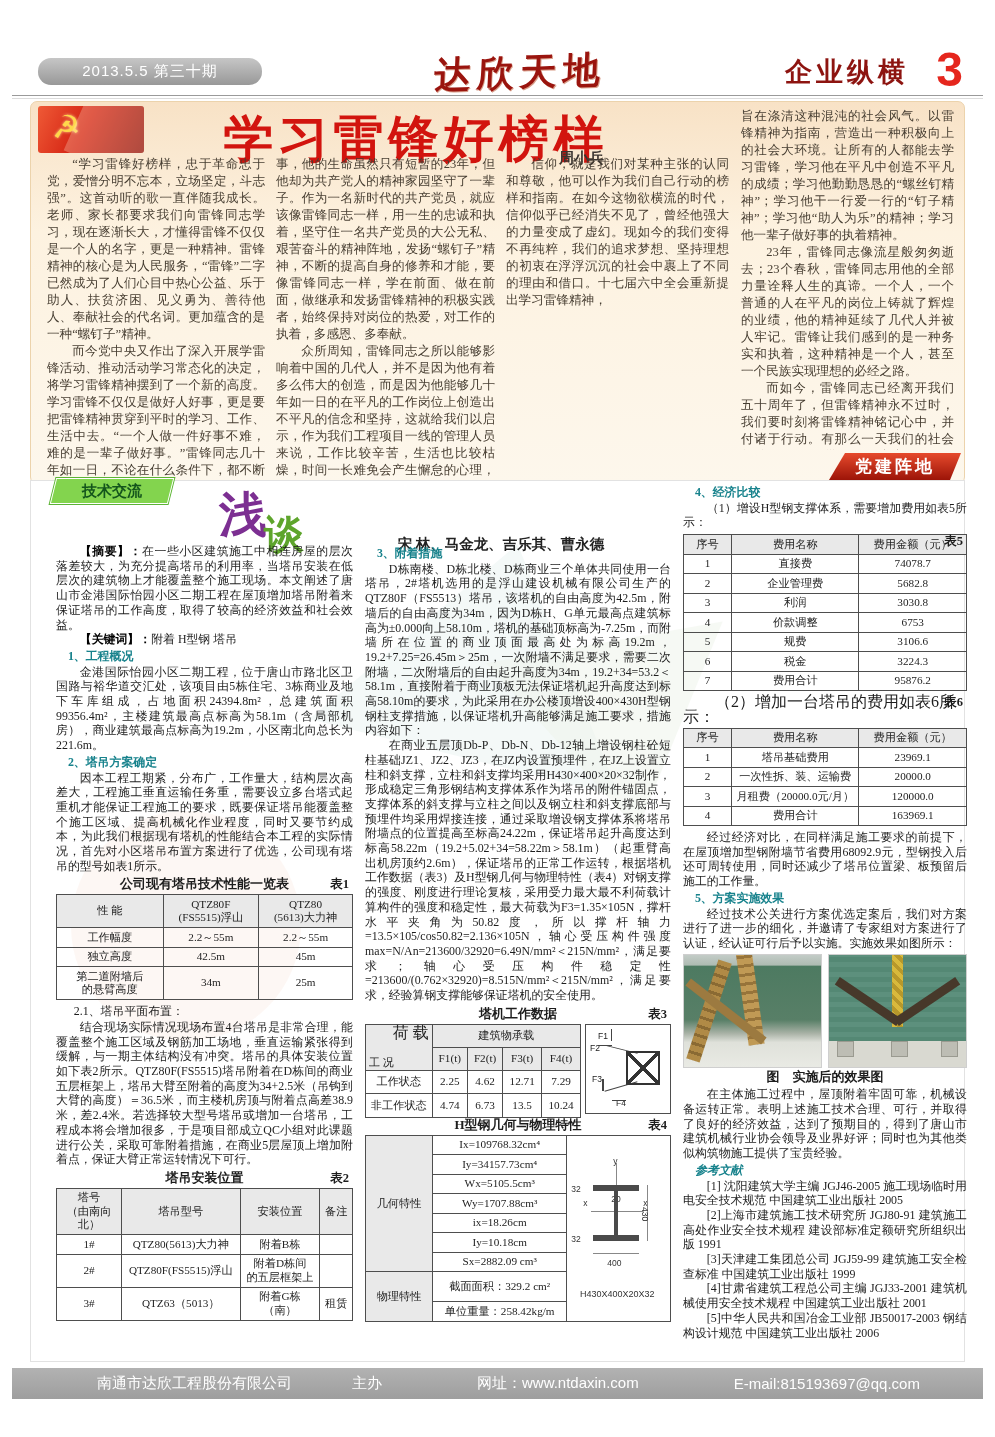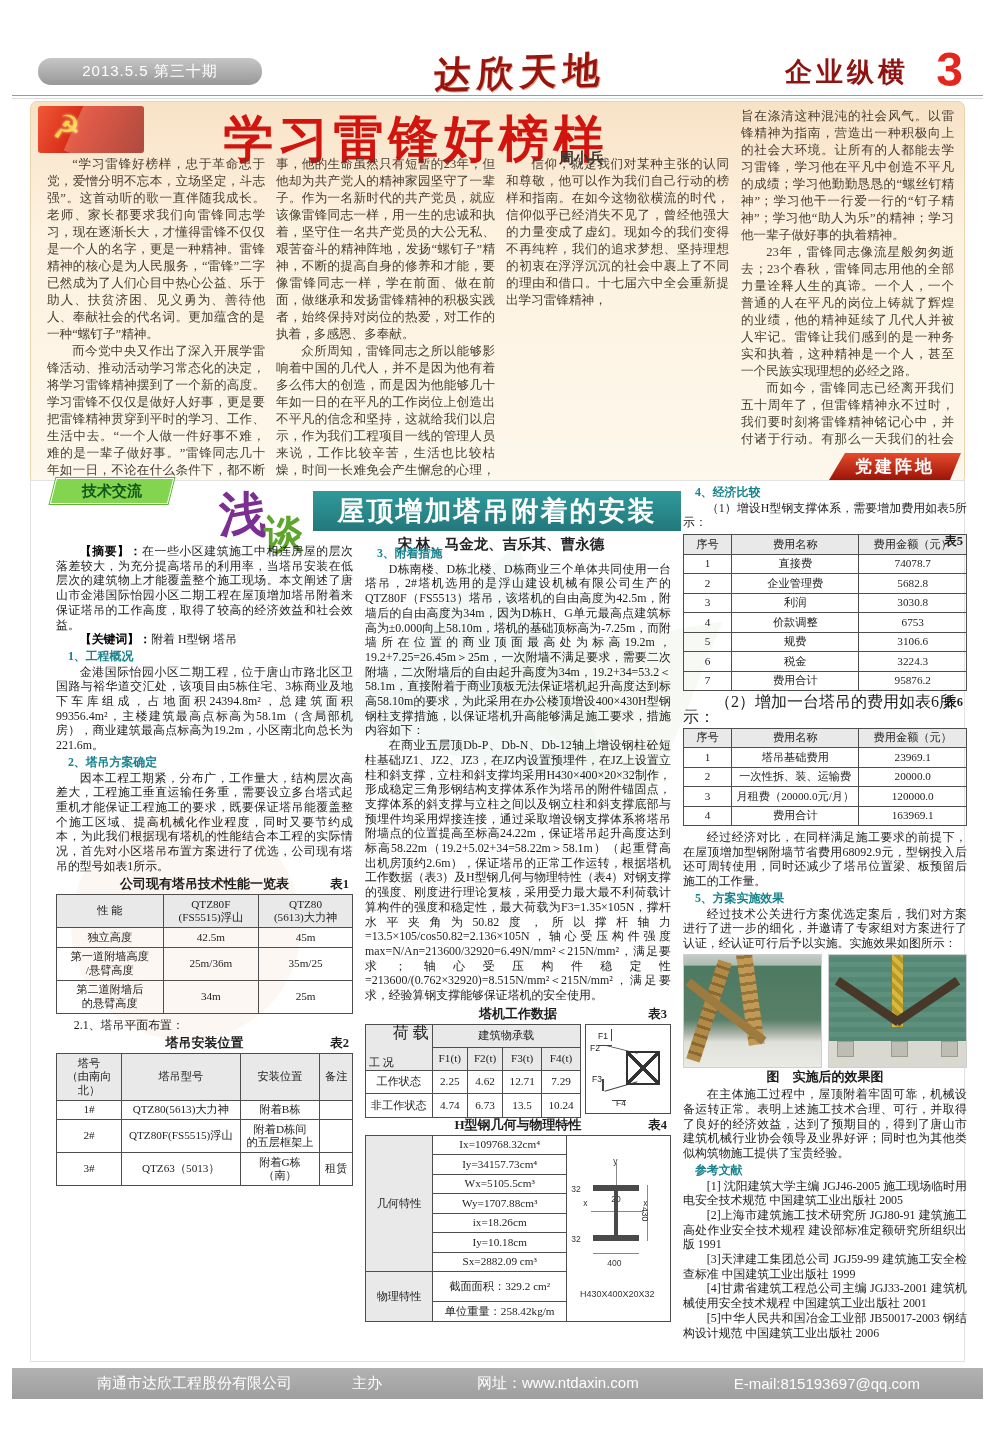--- a/index.html
+++ b/index.html
@@ -179,21 +179,20 @@
 <div class="tech">
   <div class="wm wm1"></div>
   <div class="wm wm2"></div>
   <div class="wm wm3"></div>
 
   <div class="tech-tag">
     <span>技术交流</span>
   </div>
   <div class="t-qian">浅</div>
   <div class="t-tan">谈</div>
-  <div class="t-box">屋顶增加塔吊附着的安装</div>
   <div class="t-authors">宋 林、马金龙、吉乐其、曹永德</div>
 
   <div class="tcol tcol-a">
     <p><span class="abstract-label">【摘要】：</span><span>在一些小区建筑施工中相连房屋的层次落差较大，为充分提高塔吊的利用率，当塔吊安装在低层次的建筑物上才能覆盖整个施工现场。本文阐述了唐山市金港国际怡园小区二期工程在屋顶增加塔吊附着来保证塔吊的工作高度，取得了较高的经济效益和社会效益。</span></p>
     <p><span class="kw-label">【关键词】：</span><span>附着  H型钢  塔吊</span></p>
     <div class="sec-h">1、工程概况</div>
     <p>金港国际怡园小区二期工程，位于唐山市路北区卫国路与裕华道交汇处，该项目由5栋住宅、3栋商业及地下车库组成，占地面积24394.8m²，总建筑面积99356.4m²，主楼建筑最高点标高为58.1m（含局部机房），商业建筑最高点标高为19.2m，小区南北向总长为221.6m。</p>
     <div class="sec-h">2、塔吊方案确定</div>
     <p>因本工程工期紧，分布广，工作量大，结构层次高差大，工程施工垂直运输任务重，需要设立多台塔式起重机才能保证工程施工的要求，既要保证塔吊能覆盖整个施工区域、提高机械化作业程度，同时又要节约成本，为此我们根据现有塔机的性能结合本工程的实际情况，首先对小区塔吊布置方案进行了优选，公司现有塔吊的型号如表1所示。</p>
 
@@ -206,40 +205,40 @@
           <tr>
             <th>性  能</th>
             <th>QTZ80F
 (FS5515)浮山</th>
             <th>QTZ80
 (5613)大力神</th>
           </tr>
         </thead>
       <tbody>
           <tr>
+            <td>工作幅度</td>
+            <td>2.2～55m</td>
+            <td>2.2～55m</td>
+          </tr>
+          <tr>
             <td>独立高度</td>
             <td>42.5m</td>
             <td>45m</td>
-          </tr>
-          <tr>
-            <td>第一道附墙高度
-/悬臂高度</td>
-            <td>25m/36m</td>
-            <td>35m/25</td>
           </tr>
           <tr>
             <td>第二道附墙后
 的悬臂高度</td>
             <td>34m</td>
             <td>25m</td>
           </tr>
         </tbody>
     </table>
 
     <div class="plain-h">2.1、塔吊平面布置：</div>
+    <p>结合现场实际情况现场布置4台塔吊是非常合理，能覆盖整个施工区域及钢筋加工场地，垂直运输紧张得到缓解，与一期主体结构没有冲突。塔吊的具体安装位置如下表2所示。QTZ80F(FS5515)塔吊附着在D栋间的商业五层框架上，塔吊大臂至附着的高度为34+2.5米（吊钩到大臂的高度）＝36.5米，而主楼机房顶与附着点高差38.9米，差2.4米。若选择较大型号塔吊或增加一台塔吊，工程成本将会增加很多，于是项目部成立QC小组对此课题进行公关，采取可靠附着措施，在商业5层屋顶上增加附着点，保证大臂正常运转情况下可行。</p>
 
     <div class="tab-title">
       <span>塔吊安装位置</span>
       <span class="tag">表2</span>
     </div>
     <table class="dtab t2">
       <thead>
           <tr>
             <th>塔号
 （由南向北）</th>
@@ -492,21 +491,21 @@
         <div class="br1"></div>
         <div class="br2"></div>
         <div class="pad" style="left:8px;"></div>
         <div class="pad" style="left:62px;"></div>
         <div class="pad" style="right:8px;"></div>
       </div>
     </div>
     <div class="fig-cap">图　实施后的效果图</div>
     <p>在主体施工过程中，屋顶附着牢固可靠，机械设备运转正常。表明上述施工技术合理、可行，并取得了良好的经济效益，达到了预期目的，得到了唐山市建筑机械行业协会领导及业界好评；同时也为其他类似构筑物施工提供了宝贵经验。</p>
 
-    <div class="sec-h" style="padding-left:1em;">参考文献</div>
+    <div class="sec-h" style="padding-left:1em;font-style:italic;">参考文献</div>
     <p class="ref-p">[1] 沈阳建筑大学主编  JGJ46-2005  施工现场临时用电安全技术规范  中国建筑工业出版社  2005</p>
     <p class="ref-p">[2]上海市建筑施工技术研究所 JGJ80-91 建筑施工高处作业安全技术规程  建设部标准定额研究所组织出版 1991</p>
     <p class="ref-p">[3]天津建工集团总公司  JGJ59-99  建筑施工安全检查标准  中国建筑工业出版社  1999</p>
     <p class="ref-p">[4]甘肃省建筑工程总公司主编  JGJ33-2001  建筑机械使用安全技术规程  中国建筑工业出版社  2001</p>
     <p class="ref-p">[5]中华人民共和国冶金工业部  JB50017-2003  钢结构设计规范  中国建筑工业出版社  2006</p>
   </div>
 </div>
 
 <div class="footer">
   <span class="f1">南通市达欣工程股份有限公司</span>

